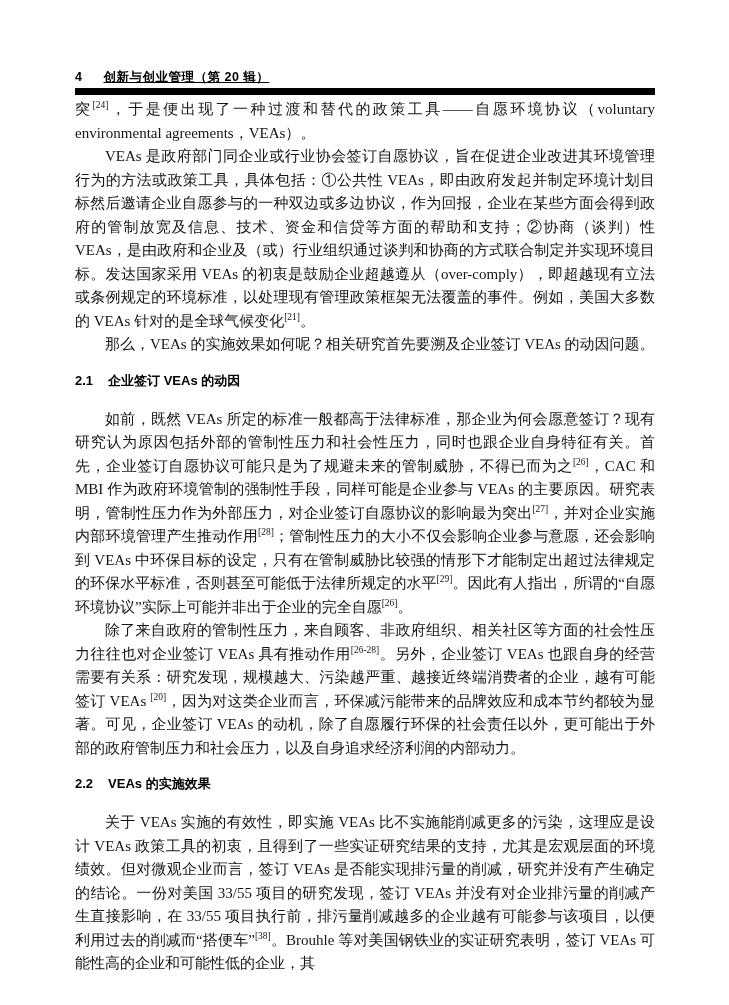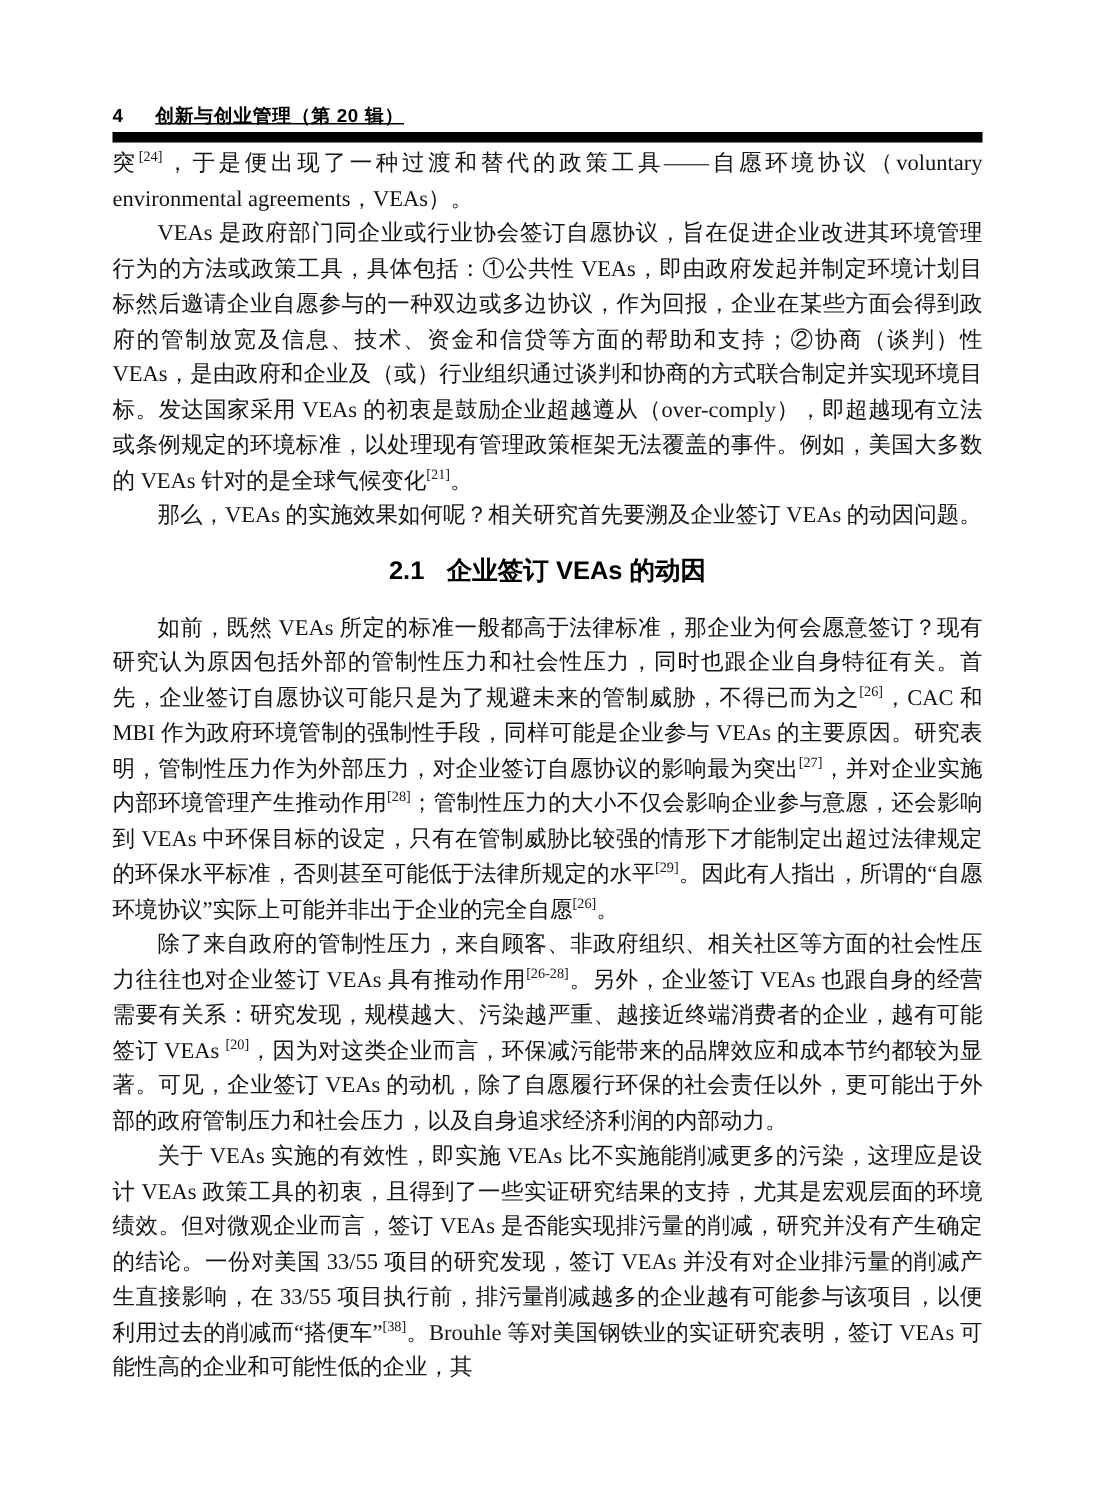--- a/index.html
+++ b/index.html
@@ -47,26 +47,26 @@
   }
   .para { margin: 0; }
   .para.indent { text-indent: 2em; }
   sup.cite {
     font-size: 9.5px;
     line-height: 0;
     vertical-align: super;
   }
   .section-heading {
     font-family: "Liberation Sans", "DejaVu Sans", sans-serif;
-    font-size: 17px;
+    font-size: 13px;
     font-weight: bold;
     line-height: 26px;
     margin: 11px 0 14px 0;
     color: #000;
-    text-align: center;
+    text-align: left;
   }
   .heading-number { margin-right: 15px; }
 </style>
 </head>
 <body>
 
 <div class="page">
   <header class="page-header">
     <div class="header-line">
       <span class="page-number">4</span>
@@ -75,15 +75,16 @@
     <div class="header-rule"></div>
   </header>
 
   <main class="page-body">
       <p class="para"><span>突</span><sup class="cite">[24]</sup><span>，于是便出现了一种过渡和替代的政策工具——自愿环境协议（voluntary environmental agreements，VEAs）。</span></p>
       <p class="para indent"><span>VEAs 是政府部门同企业或行业协会签订自愿协议，旨在促进企业改进其环境管理行为的方法或政策工具，具体包括：①公共性 VEAs，即由政府发起并制定环境计划目标然后邀请企业自愿参与的一种双边或多边协议，作为回报，企业在某些方面会得到政府的管制放宽及信息、技术、资金和信贷等方面的帮助和支持；②协商（谈判）性 VEAs，是由政府和企业及（或）行业组织通过谈判和协商的方式联合制定并实现环境目标。发达国家采用 VEAs 的初衷是鼓励企业超越遵从（over-comply），即超越现有立法或条例规定的环境标准，以处理现有管理政策框架无法覆盖的事件。例如，美国大多数的 VEAs 针对的是全球气候变化</span><sup class="cite">[21]</sup><span>。</span></p>
       <p class="para indent"><span>那么，VEAs 的实施效果如何呢？相关研究首先要溯及企业签订 VEAs 的动因问题。</span></p>
       <h2 class="section-heading"><span class="heading-number">2.1</span><span class="heading-title">企业签订 VEAs 的动因</span></h2>
       <p class="para indent"><span>如前，既然 VEAs 所定的标准一般都高于法律标准，那企业为何会愿意签订？现有研究认为原因包括外部的管制性压力和社会性压力，同时也跟企业自身特征有关。首先，企业签订自愿协议可能只是为了规避未来的管制威胁，不得已而为之</span><sup class="cite">[26]</sup><span>，CAC 和 MBI 作为政府环境管制的强制性手段，同样可能是企业参与 VEAs 的主要原因。研究表明，管制性压力作为外部压力，对企业签订自愿协议的影响最为突出</span><sup class="cite">[27]</sup><span>，并对企业实施内部环境管理产生推动作用</span><sup class="cite">[28]</sup><span>；管制性压力的大小不仅会影响企业参与意愿，还会影响到 VEAs 中环保目标的设定，只有在管制威胁比较强的情形下才能制定出超过法律规定的环保水平标准，否则甚至可能低于法律所规定的水平</span><sup class="cite">[29]</sup><span>。因此有人指出，所谓的“自愿环境协议”实际上可能并非出于企业的完全自愿</span><sup class="cite">[26]</sup><span>。</span></p>
       <p class="para indent"><span>除了来自政府的管制性压力，来自顾客、非政府组织、相关社区等方面的社会性压力往往也对企业签订 VEAs 具有推动作用</span><sup class="cite">[26-28]</sup><span>。另外，企业签订 VEAs 也跟自身的经营需要有关系：研究发现，规模越大、污染越严重、越接近终端消费者的企业，越有可能签订 VEAs </span><sup class="cite">[20]</sup><span>，因为对这类企业而言，环保减污能带来的品牌效应和成本节约都较为显著。可见，企业签订 VEAs 的动机，除了自愿履行环保的社会责任以外，更可能出于外部的政府管制压力和社会压力，以及自身追求经济利润的内部动力。</span></p>
+      <h2 class="section-heading"><span class="heading-number">2.2</span><span class="heading-title">VEAs 的实施效果</span></h2>
       <p class="para indent"><span>关于 VEAs 实施的有效性，即实施 VEAs 比不实施能削减更多的污染，这理应是设计 VEAs 政策工具的初衷，且得到了一些实证研究结果的支持，尤其是宏观层面的环境绩效。但对微观企业而言，签订 VEAs 是否能实现排污量的削减，研究并没有产生确定的结论。一份对美国 33/55 项目的研究发现，签订 VEAs 并没有对企业排污量的削减产生直接影响，在 33/55 项目执行前，排污量削减越多的企业越有可能参与该项目，以便利用过去的削减而“搭便车”</span><sup class="cite">[38]</sup><span>。Brouhle 等对美国钢铁业的实证研究表明，签订 VEAs 可能性高的企业和可能性低的企业，其</span></p>
     </main>
 </div>
 
 </body></html>

